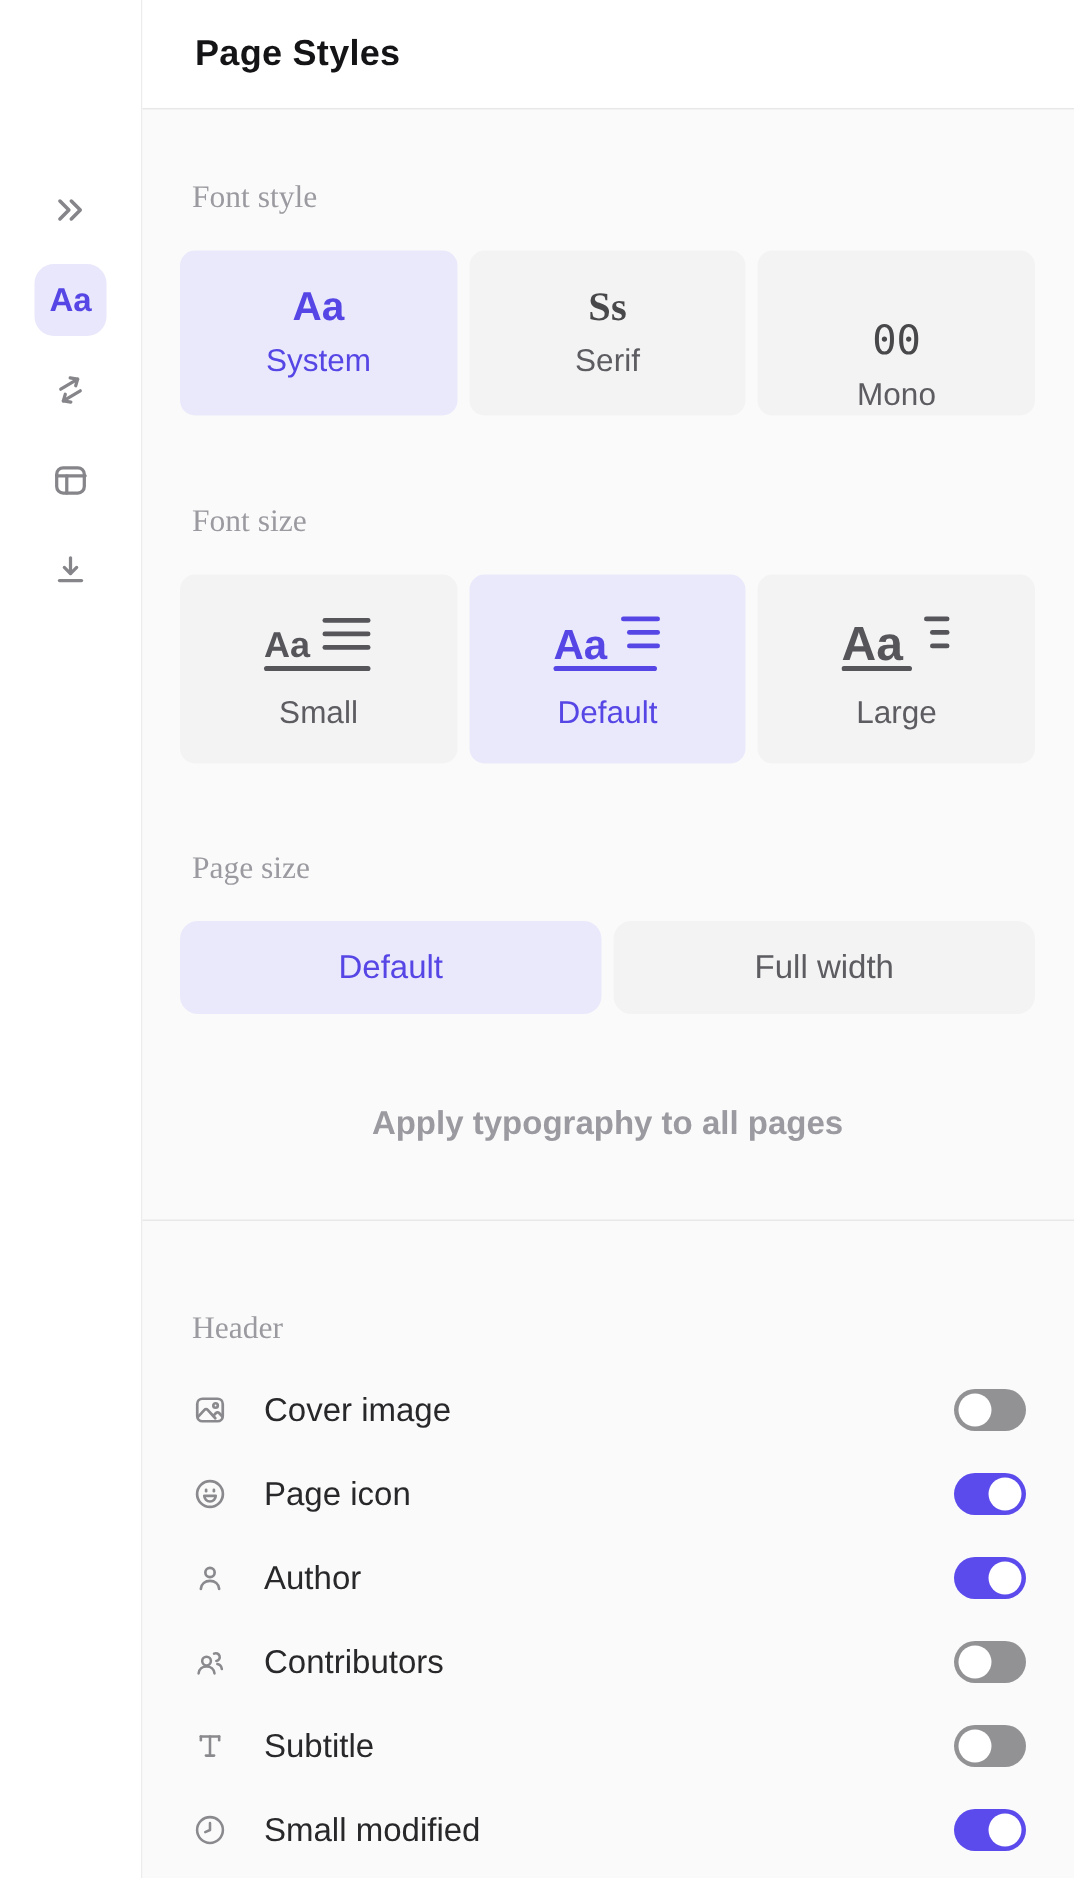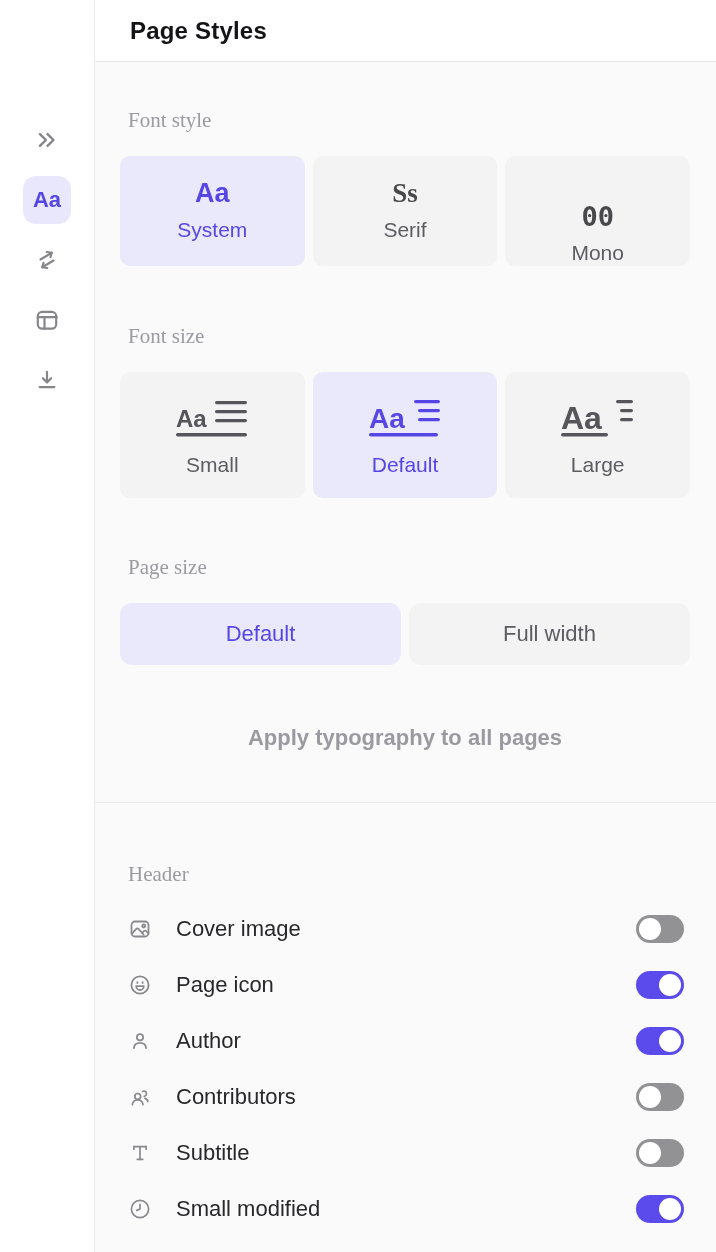--- a/index.html
+++ b/index.html
@@ -12,41 +12,41 @@
           display:flex; flex-direction:column; align-items:center;
           padding-top:116px; gap:12px; flex-shrink:0; }
   .rail-item { width:48px; height:48px; border-radius:13px; display:flex;
                align-items:center; justify-content:center; color:#85858a; cursor:pointer; }
   .rail-item svg { width:26px; height:26px; }
   .rail-item.active { background:#e9e7fb; color:#5646e5;
                       font-size:22px; font-weight:700; }
 
   
   .panel { flex:1; display:flex; flex-direction:column; background:#fafafa; }
-  .panel-header { height:62px; background:#fff; border-bottom:1px solid #e7e7e9;
+  .panel-header { height:73px; background:#fff; border-bottom:1px solid #e7e7e9;
                   display:flex; align-items:center; padding-left:35px; flex-shrink:0; }
   .panel-title { font-size:24px; font-weight:700; color:#141417; letter-spacing:.2px; }
 
   .section-1 { height:740px; padding:0 26px 0 25px; }
   .section-label { font-size:21px; color:#9a9aa0; line-height:24px; padding-left:8px;font-family:Liberation Serif, serif; }
   .lbl-font-style { margin-top:46px; }
   .lbl-font-size  { margin-top:58px; }
   .lbl-page-width { margin-top:57px; }
 
   .opt-row { display:flex; gap:8px; margin-top:24px; }
   .opt-card { flex:1; background:#f3f3f4; border-radius:10px; cursor:pointer;
               display:flex; flex-direction:column; align-items:center; justify-content:center; }
   .opt-card[data-selected="true"] { background:#eae9fb; }
   .fs-card { height:110px; gap:11px; }
   .size-card { height:126px; gap:13px; }
   .pw-card { height:62px; border-radius:12px; flex-direction:row; }
 
   .glyph { font-size:27px; font-weight:600; color:#48484b; line-height:1; }
   .glyph.serif { font-family:"Liberation Serif", serif; }
-  .glyph.mono  { font-family:"DejaVu Sans Mono", monospace; font-weight:700;margin-top:46px; }
+  .glyph.mono  { font-family:"DejaVu Sans Mono", monospace; font-weight:400;margin-top:46px; }
   .opt-label { font-size:21px; color:#5c5c61; }
   .pw-label  { font-size:22px; color:#5c5c61; }
   .opt-card[data-selected="true"] .glyph,
   .opt-card[data-selected="true"] .opt-label,
   .opt-card[data-selected="true"] .pw-label { color:#5646e5; }
   .size-icon { color:#55555a; display:block; }
   .opt-card[data-selected="true"] .size-icon { color:#5646e5; }
   .size-icon text { font-family:"Liberation Sans", sans-serif; font-weight:600; }
 
   .apply-link { margin-top:60px; text-align:center; font-size:22px;

